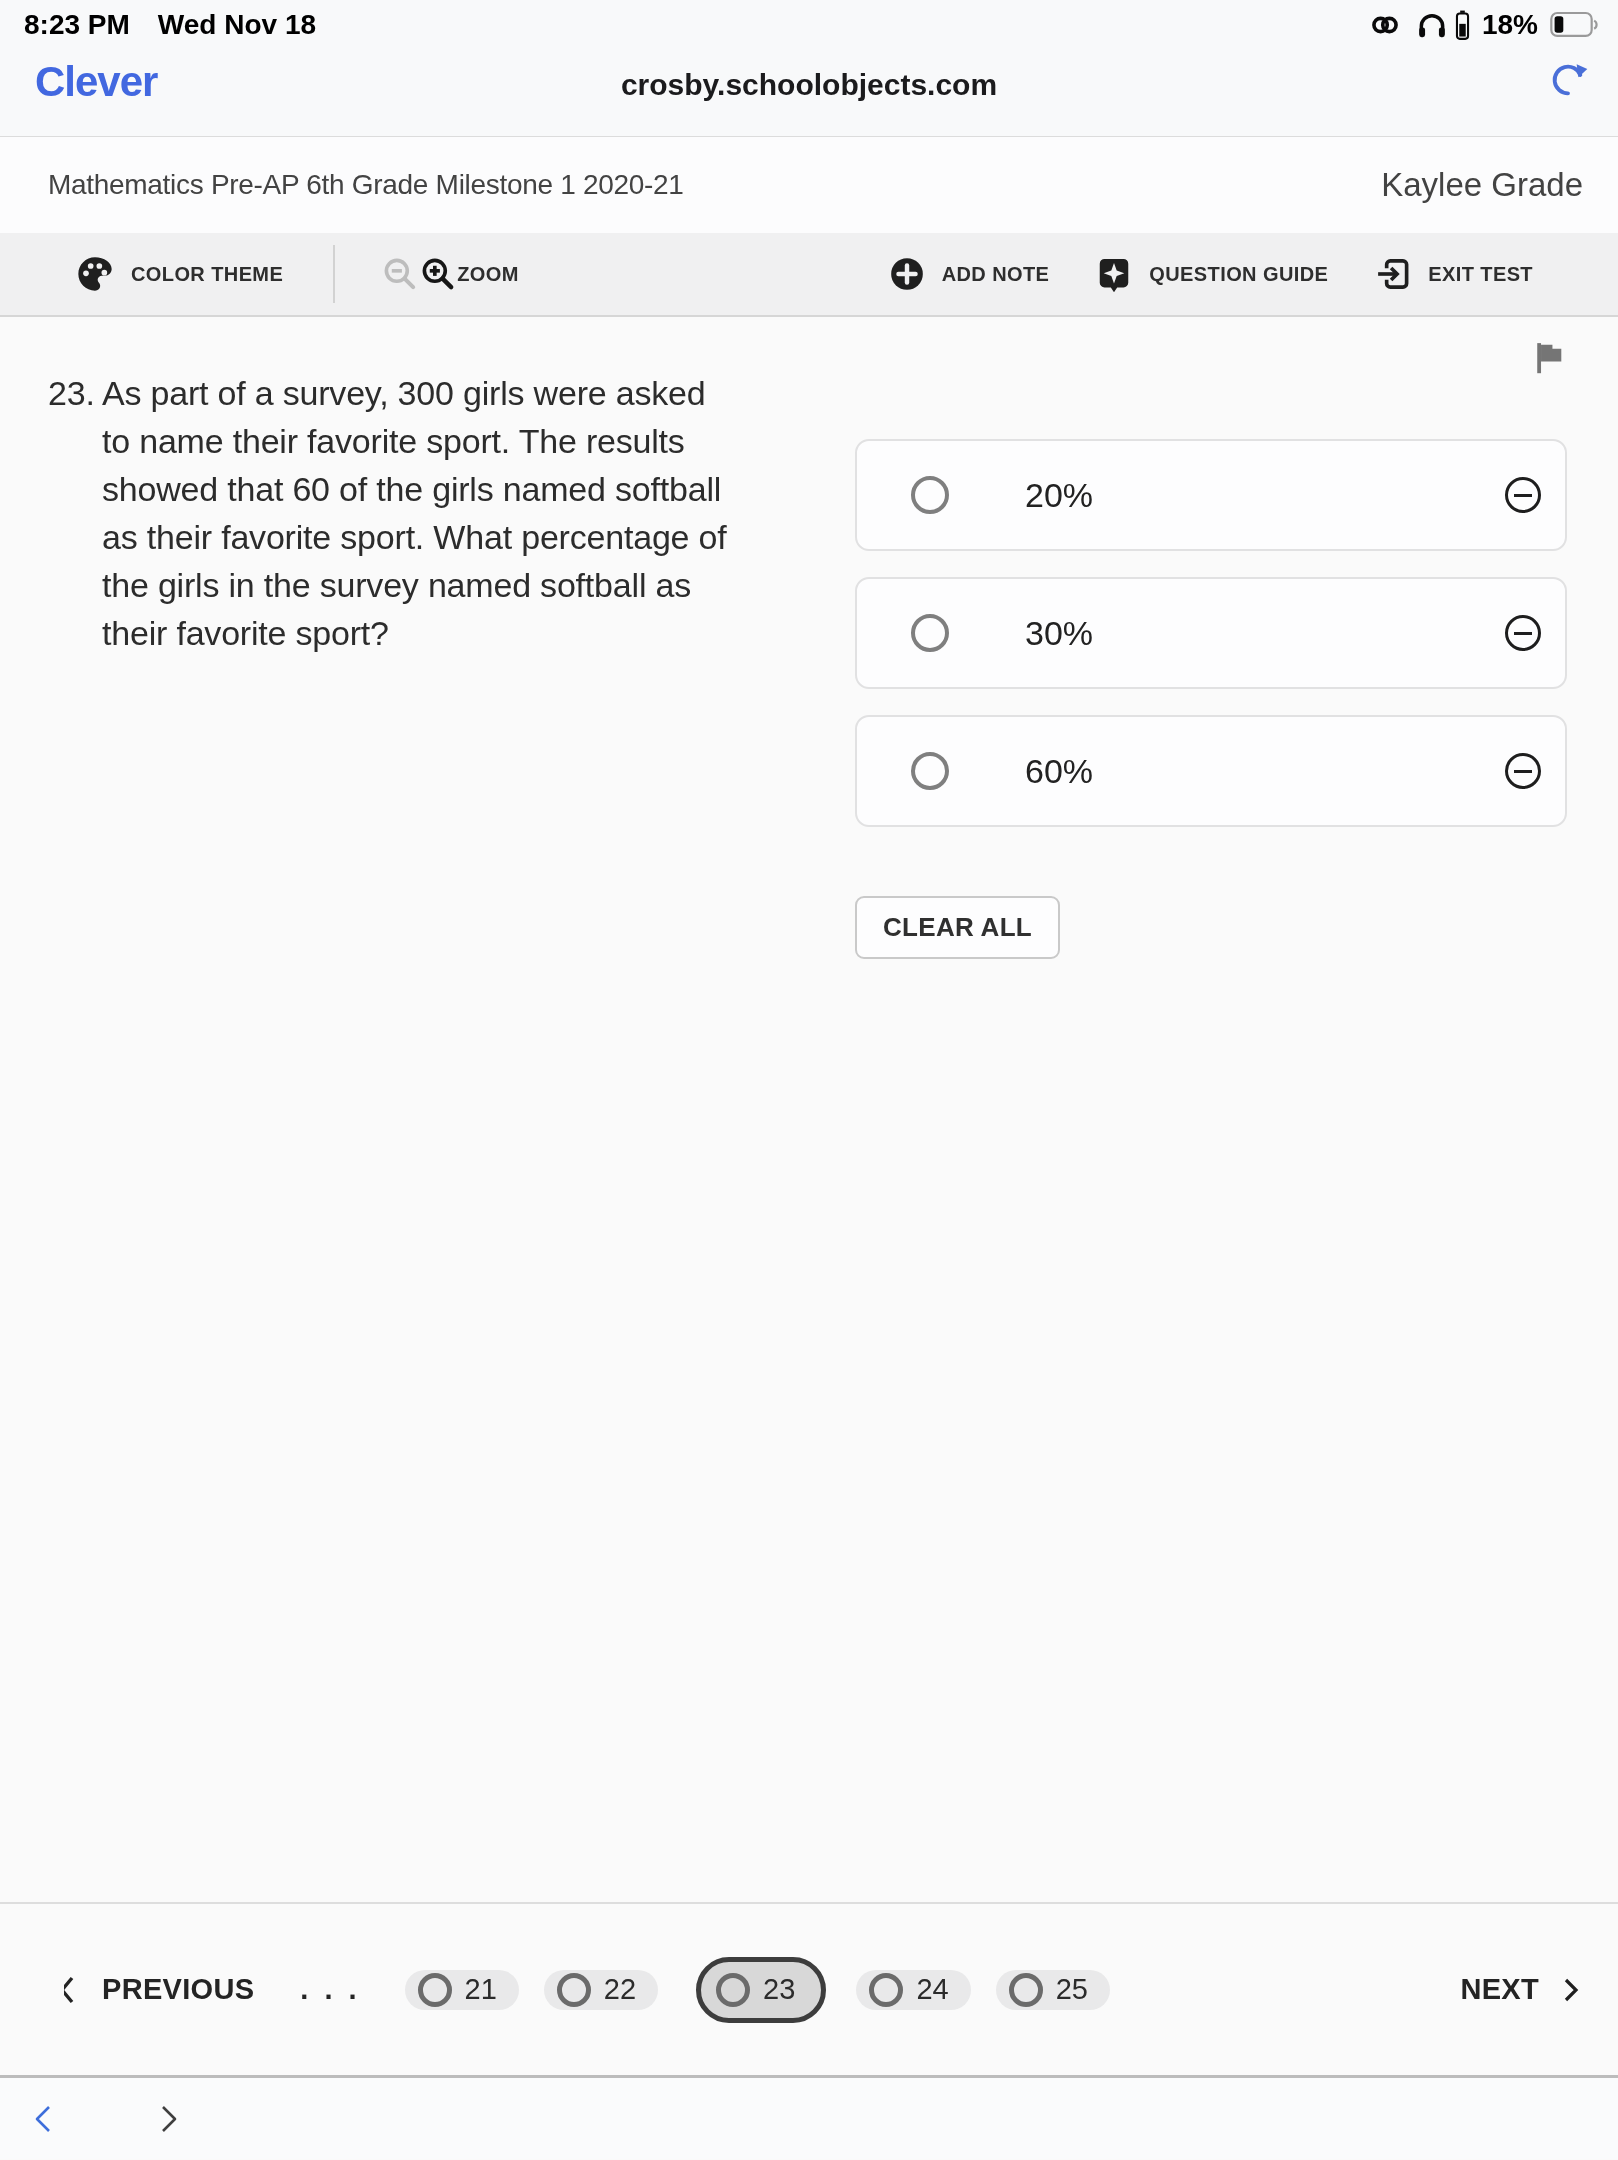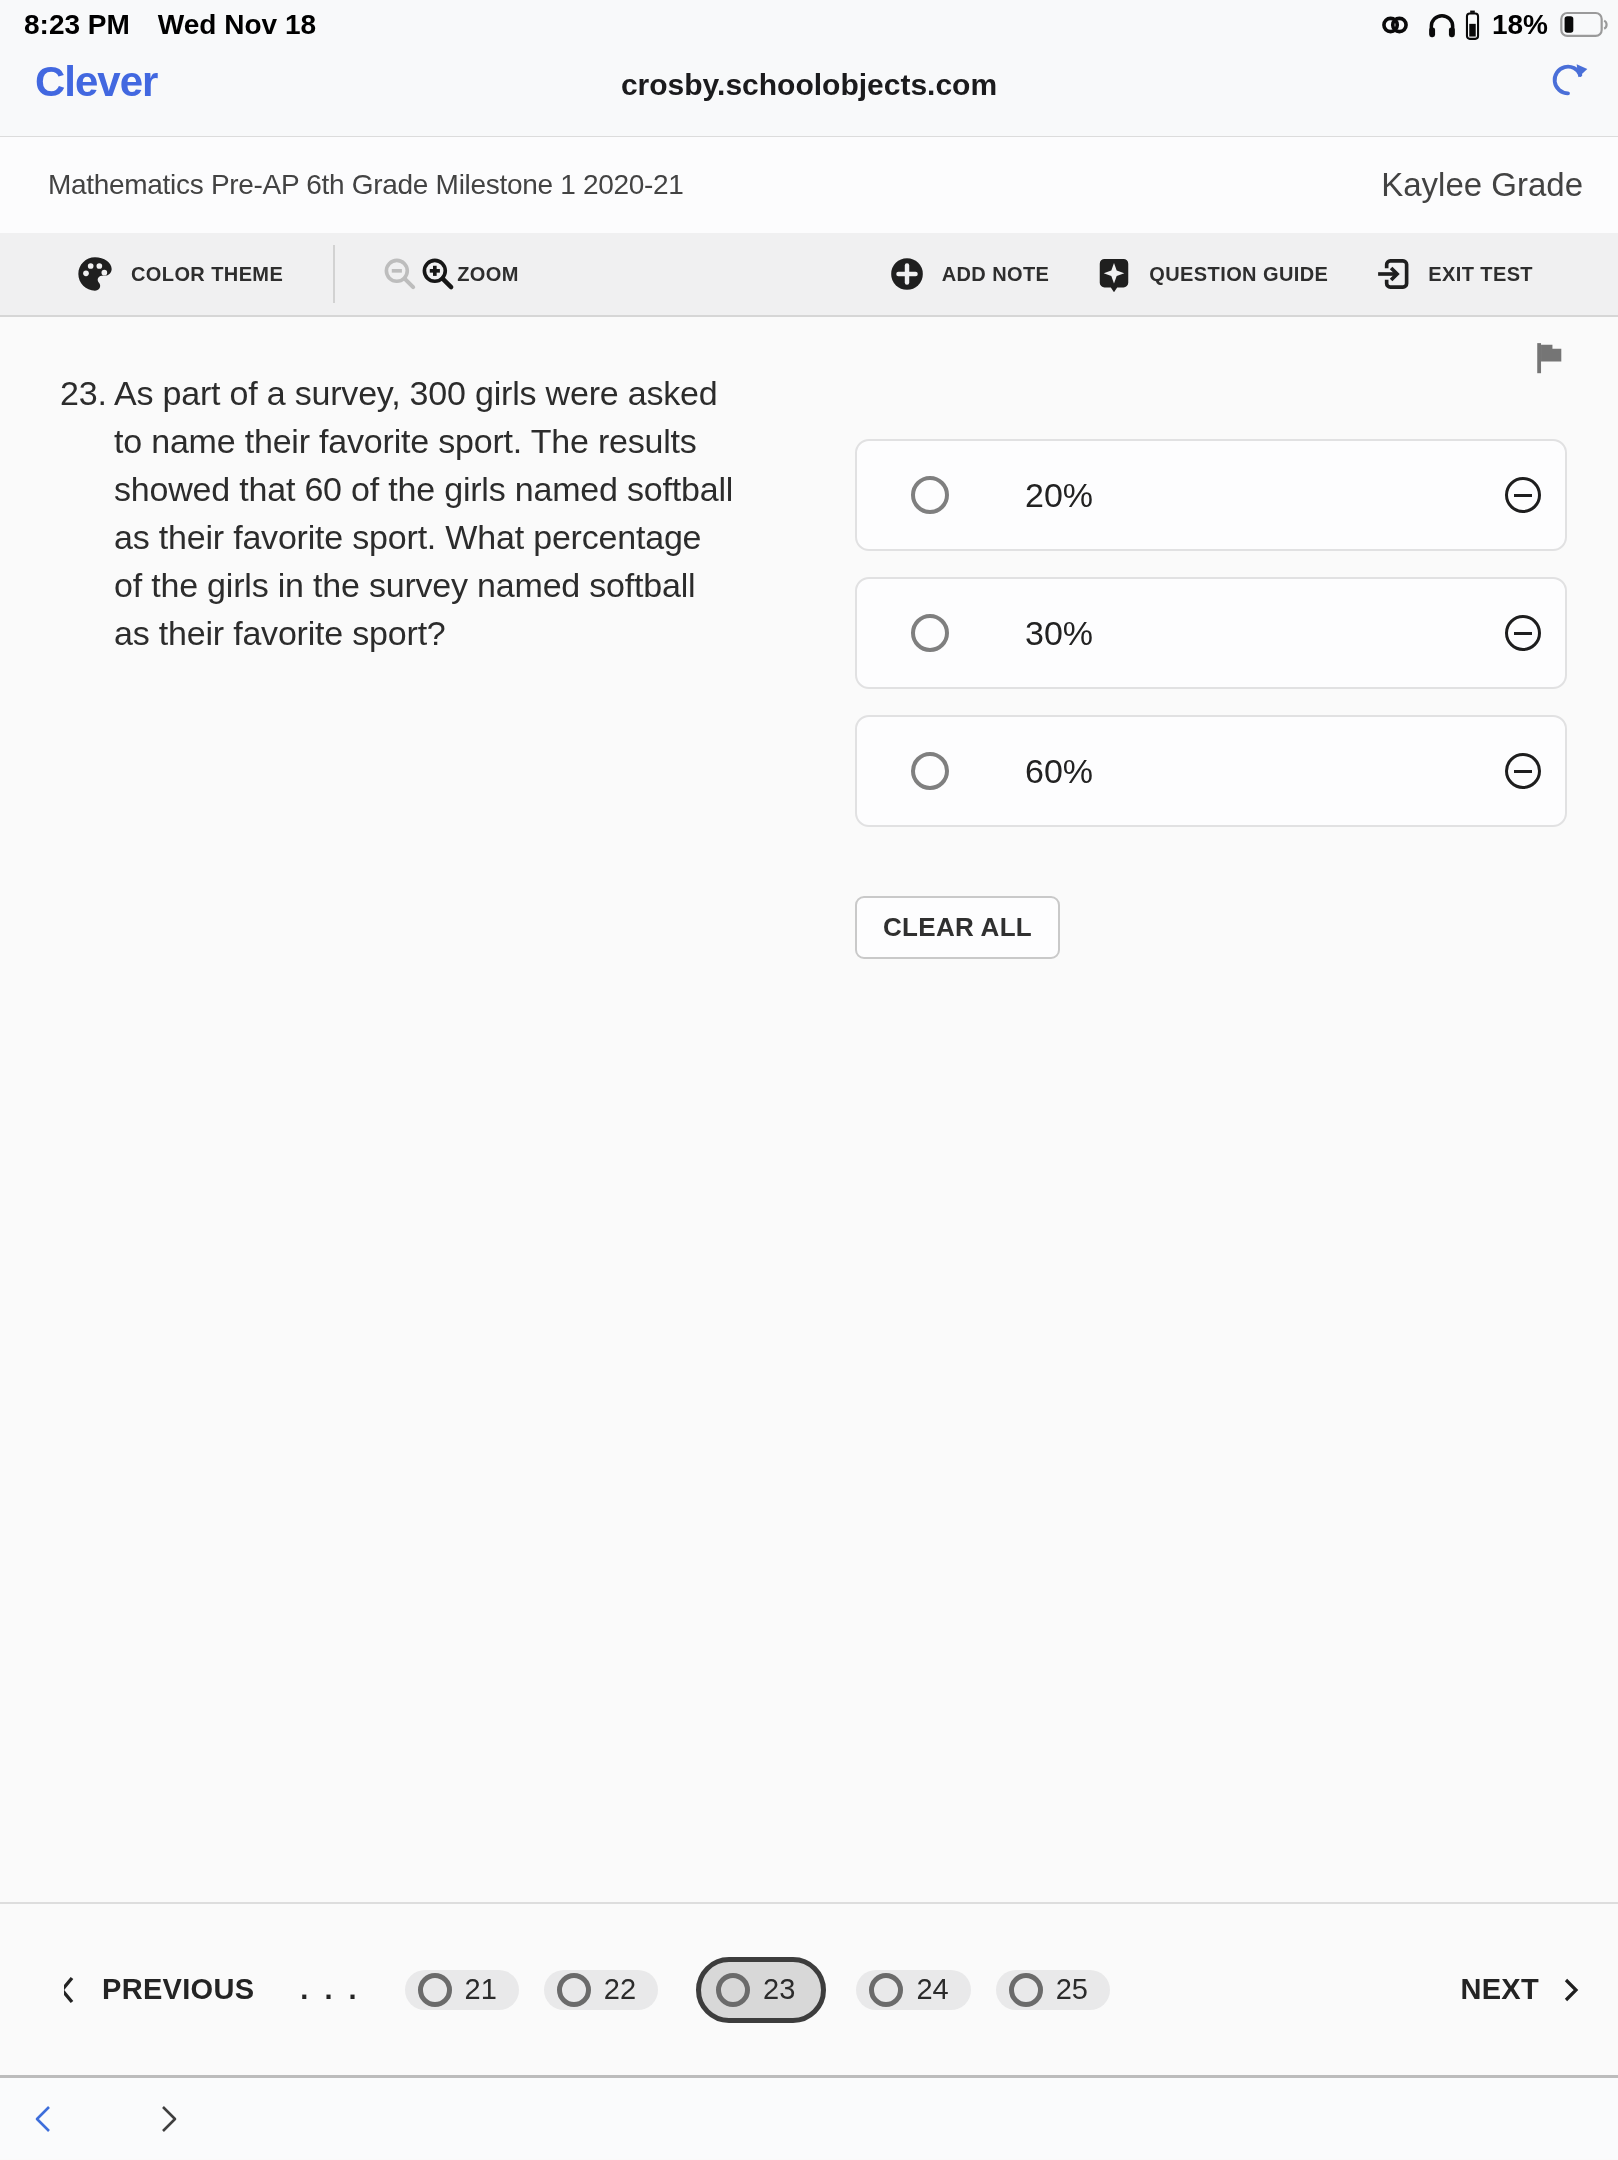--- a/index.html
+++ b/index.html
@@ -8,21 +8,21 @@
     height:2160px;
     font-family:"Liberation Sans", sans-serif;
     background:#fafafa;
     color:#2e2e2e;
     overflow:hidden;
     position:relative;
   }
 
   
   .chrome-top { background:#f8f9fa; border-bottom:1px solid #dcdcdc; height:137px; position:relative; }
-  .status-bar { display:flex; align-items:center; height:44px; padding:6px 10px 0 24px; }
+  .status-bar { display:flex; align-items:center; height:44px; padding:6px 20px 0 24px; }
   .status-left { display:flex; gap:28px; font-size:28px; font-weight:700; color:#000; }
   .status-right { margin-left:auto; display:flex; align-items:center; gap:12px; }
   .battery-pct { font-size:28px; font-weight:700; color:#000; }
   .nav-row { position:relative; height:92px; }
   .clever-logo { position:absolute; left:35px; top:14px; font-size:42px; font-weight:800; letter-spacing:-1px; color:#4268e0; }
   .url-text { position:absolute; left:0; right:0; top:24px; text-align:center; font-size:30px; font-weight:700; color:#1b1b1d; }
   .refresh-btn { position:absolute; right:28px; top:14px; width:44px; height:44px; display:flex; align-items:center; justify-content:center; }
 
   
   .test-header { height:96px; background:#fcfcfd; display:flex; align-items:center; padding:0 35px 0 48px; }
@@ -33,21 +33,21 @@
   .toolbar { height:84px; background:#f0f0f1; border-bottom:2px solid #d6d6d6; display:flex; align-items:center; padding:0 85px 0 75px; }
   .tool-btn { display:flex; align-items:center; gap:16px; font-size:20px; font-weight:700; letter-spacing:0.4px; color:#2e2e2e; cursor:pointer; }
   .tool-divider { width:2px; height:58px; background:#d2d2d2; margin:0 46px 0 50px; }
   .zoom-group { display:flex; align-items:center; }
   .toolbar-spacer { flex:1; }
   .right-tools { display:flex; align-items:center; gap:46px; }
 
   
   .content { position:relative; height:1585px; background:#fafafa; }
   .question-block { position:absolute; left:48px; top:52px; width:690px; display:flex; font-size:34px; line-height:48px; color:#2c2c2c; letter-spacing:-0.2px; }
-  .q-number { min-width:54px;margin-left:12px; }
+  .q-number { min-width:54px; }
   .answers-col { position:absolute; left:855px; top:0; width:712px; }
   .flag-row { display:flex; justify-content:flex-end; padding-top:22px; height:66px; }
   .options-list { margin-top:56px; }
   .option-card { height:112px; background:#fdfdfe; border:2px solid #e1e1e2; border-radius:14px; display:flex; align-items:center; padding:0 24px 0 54px; margin-bottom:26px; }
   .radio-circle { width:38px; height:38px; border:4px solid #7f7f7f; border-radius:50%; background:transparent; flex:0 0 auto; cursor:pointer; }
   .option-label { margin-left:76px; font-size:34px; color:#222; }
   .strike-btn { margin-left:auto; width:36px; height:36px; border:3px solid #1e1e1e; border-radius:50%; position:relative; cursor:pointer; flex:0 0 auto; }
   .strike-btn::after { content:""; position:absolute; left:6px; right:6px; top:50%; height:3px; margin-top:-1.5px; background:#1e1e1e; }
   .clear-all-btn { margin-top:43px; display:inline-block; padding:14px 26px; background:#fdfdfe; border:2px solid #c9c9c9; border-radius:9px; font-size:26px; font-weight:600; color:#303030; letter-spacing:0.3px; cursor:pointer; }
 

